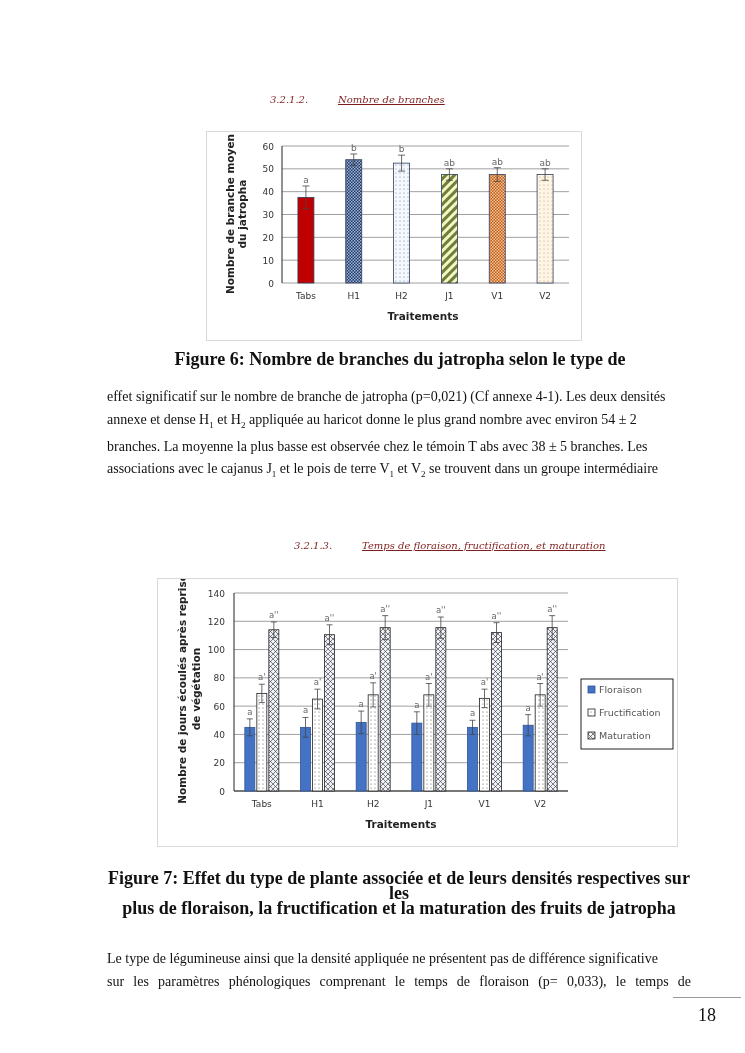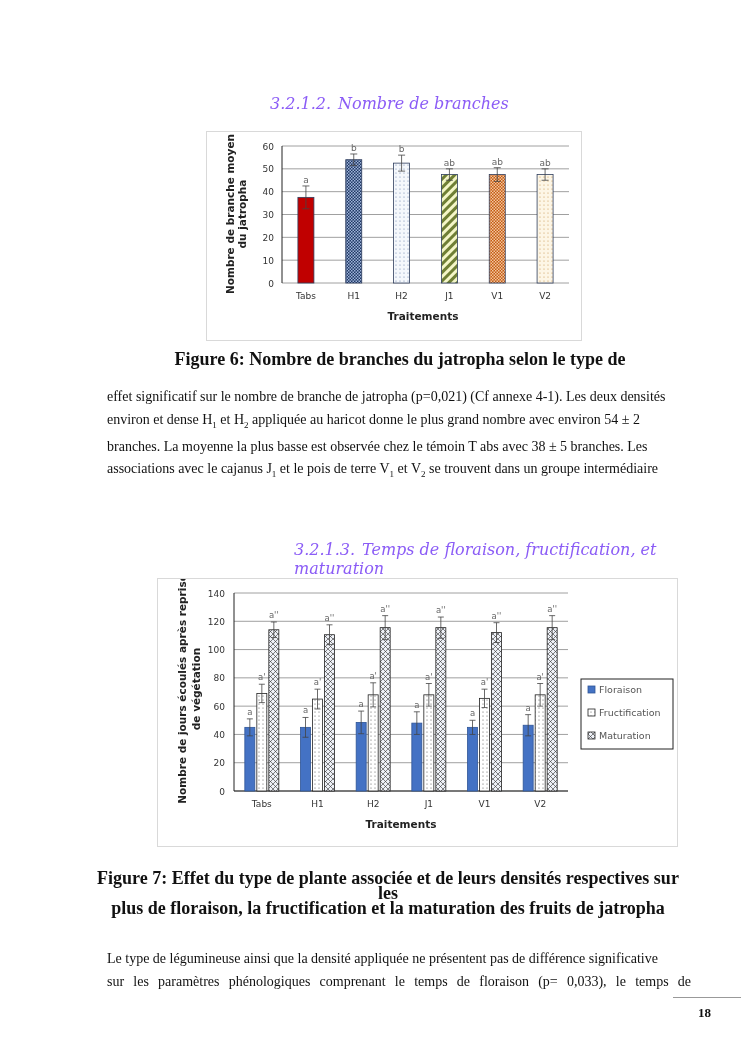--- a/index.html
+++ b/index.html
@@ -1,25 +1,25 @@
 <!DOCTYPE html>
 <html><head>
 <meta charset="utf-8">
 <style>
   html,body{margin:0;padding:0;background:#fff;}
   body{width:745px;height:1053px;position:relative;overflow:hidden;font-family:"Liberation Serif",serif;color:#111;}
   .abs{position:absolute;}
-  .heading{font-family:"DejaVu Serif","Liberation Serif",serif;font-style:italic;font-size:16px;color:#8b5cf6;}
+  .heading{font-family:"DejaVu Serif","Liberation Serif",serif;font-style:italic;font-size:10px;color:#7f1d1d;text-decoration:underline;}
   .heading .num{display:inline-block;width:68px;}
   .caption{font-weight:bold;font-size:18px;text-align:center;line-height:15px;}
   .para{font-size:14px;line-height:22.5px;text-align:justify;text-align-last:left;}
   .para sub{font-size:9px;}
   .chartbox{border:1px solid #d9d9d9;background:#fff;}
   svg text{font-family:"DejaVu Sans","Liberation Sans",sans-serif;}
-  .pageno{font-weight:bold;font-size:13px;}
+  .pageno{font-weight:normal;font-size:18px;}
   .pageline{border-top:1px solid #999;}
 </style>
 </head>
 <body>
 
 <div class="abs heading" style="left:270px;top:94px;">
   <span class="num">3.2.1.2.</span><span>Nombre de branches</span>
 </div>
 
 <div class="abs chartbox" style="left:206px;top:131px;width:374px;height:208px;">
@@ -107,21 +107,21 @@
     <text id="c1-ylabel" x="0" y="0" font-size="10.5" font-weight="bold" text-anchor="middle" fill="#222" transform="translate(27,82) rotate(-90)"><tspan x="0" dy="0">Nombre de branche moyen</tspan><tspan x="0" dy="12">du jatropha</tspan></text>
   </svg>
 </div>
 
 <div class="abs caption" style="left:100px;top:352px;width:600px;">
   <div>Figure 6: Nombre de branches du jatropha selon le type de</div>
 </div>
 
 <div class="abs para" style="left:107px;top:386px;width:584px;">
   <div>effet significatif sur le nombre de branche de jatropha (p=0,021) (Cf annexe 4-1). Les deux densités</div>
-  <div><span>environ et dense H</span><sub>1</sub><span> et H</span><sub>2</sub><span> appliquée au haricot donne le plus grand nombre avec environ 54 ± 2</span></div>
+  <div><span>annexe et dense H</span><sub>1</sub><span> et H</span><sub>2</sub><span> appliquée au haricot donne le plus grand nombre avec environ 54 ± 2</span></div>
   <div>branches. La moyenne la plus basse est observée chez le témoin T abs avec 38 ± 5 branches. Les</div>
   <div><span>associations avec le cajanus J</span><sub>1</sub><span> et le pois de terre V</span><sub>1</sub><span> et V</span><sub>2</sub><span> se trouvent dans un groupe intermédiaire</span></div>
 </div>
 
 <div class="abs heading" style="left:270px;top:540px;margin-left:24px;">
   <span class="num">3.2.1.3.</span><span>Temps de floraison, fructification, et maturation</span>
 </div>
 
 <div class="abs chartbox" style="left:157px;top:578px;width:519px;height:267px;">
   <svg id="chart2" width="519" height="267">
@@ -263,21 +263,21 @@
           <text x="441" y="114" font-size="9.5" fill="#555">Floraison</text>
           <rect x="430" y="130" width="7" height="7" fill="url(#p2-dots)" stroke="#222" stroke-width="0.8"></rect>
           <text x="441" y="137" font-size="9.5" fill="#555">Fructification</text>
           <rect x="430" y="153" width="7" height="7" fill="url(#p2-cross)" stroke="#222" stroke-width="0.8"></rect>
           <text x="441" y="160" font-size="9.5" fill="#555">Maturation</text>
         </g>
     </g>
   </svg>
 </div>
 
-<div class="abs caption" style="left:88px;top:871px;width:600px;">
+<div class="abs caption" style="left:99px;top:871px;width:600px;">
   <div>Figure 7: Effet du type de plante associée et de leurs densités respectives sur les</div>
   <div>plus de floraison, la fructification et la maturation des fruits de jatropha</div>
 </div>
 
 <div class="abs para" style="left:107px;top:916px;width:584px;margin-top:32px;">
   <div>Le type de légumineuse ainsi que la densité appliquée ne présentent pas de différence significative</div>
   <div style="text-align:justify;text-align-last:justify;">sur les paramètres phénologiques  comprenant le temps de floraison (p= 0,033), le temps de</div>
 </div>
 
 <div class="abs pageline" style="left:673px;top:997px;width:68px;"></div>

